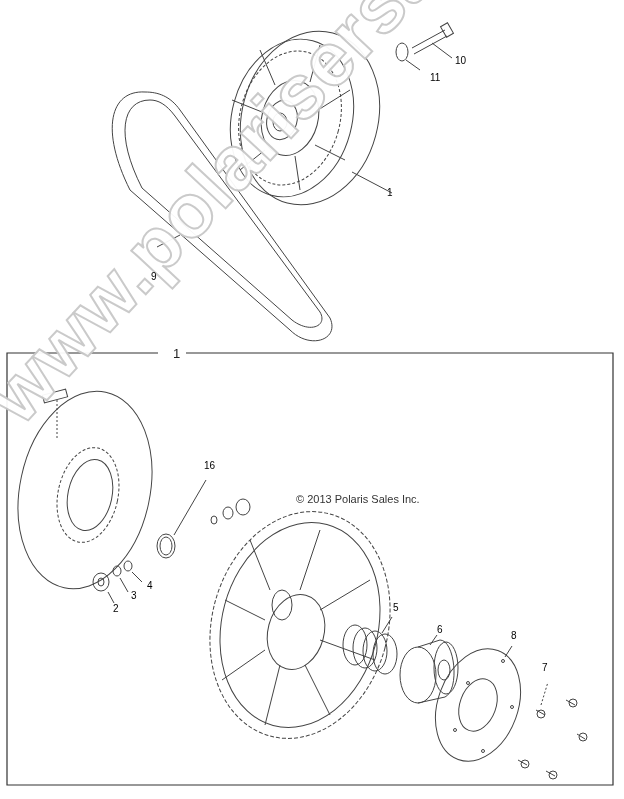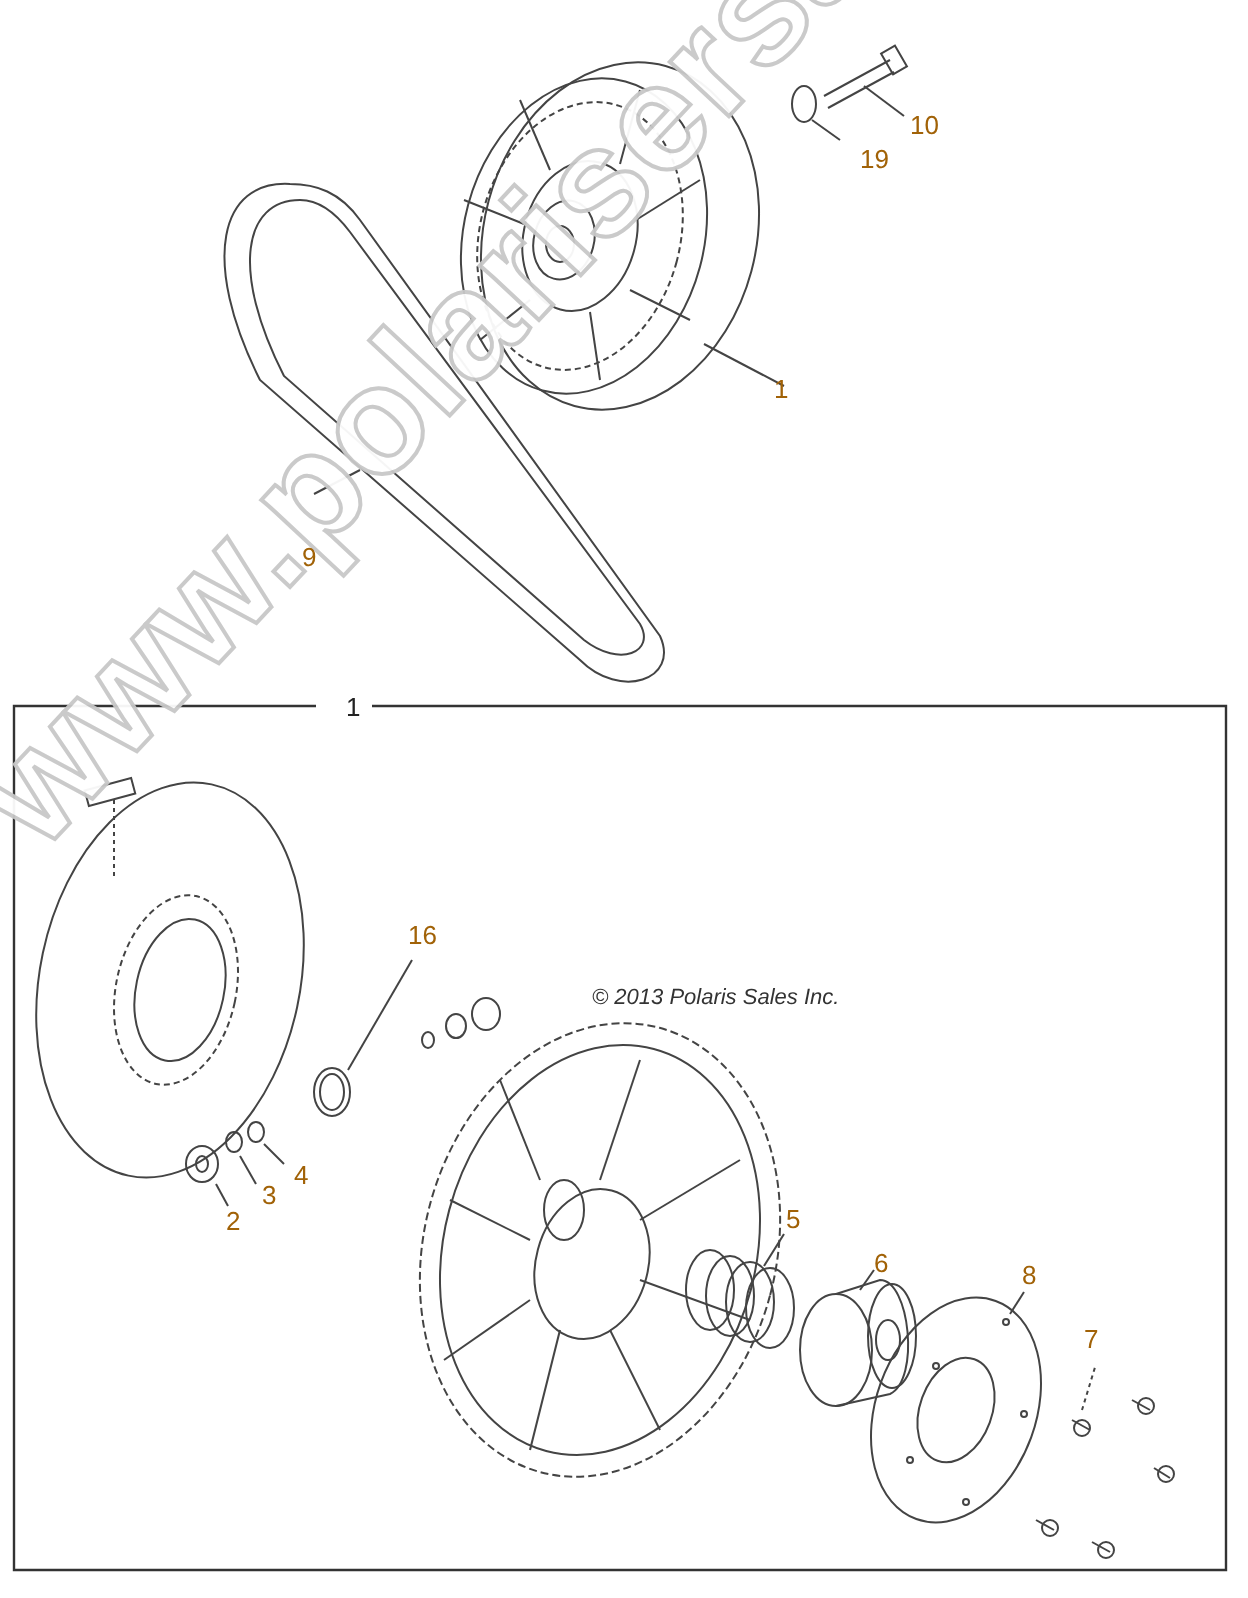--- a/index.html
+++ b/index.html
@@ -1,19 +1,19 @@
 <!DOCTYPE html>
 <html><head>
 <meta charset="utf-8">
 <style>
   html,body{margin:0;padding:0;background:#fff;}
   body{width:624px;height:799px;position:relative;overflow:hidden;font-family:"Liberation Sans",sans-serif;}
   svg{position:absolute;left:0;top:0;}
-  .lbl{position:absolute;font-size:13px;color:#a16207;line-height:1;}
-  .copy{position:absolute;left:296px;top:493px;font-size:11px;color:#333;white-space:nowrap;font-style:italic;}
+  .lbl{position:absolute;font-size:10px;color:#000000;line-height:1;}
+  .copy{position:absolute;left:296px;top:493px;font-size:11px;color:#333;white-space:nowrap;}
   .frame-lbl{position:absolute;left:169px;top:346px;font-size:13px;color:#222;background:#fff;padding:0 4px;}
   .wm{position:absolute;left:-30px;top:380px;width:900px;transform:rotate(-47deg);transform-origin:0 0;
       font-size:76px;font-weight:bold;color:#fff;-webkit-text-stroke:2px #c8c8c8;letter-spacing:1px;white-space:nowrap;opacity:0.95;}
 </style>
 </head>
 <body>
 
 <svg width="624" height="799" viewBox="0 0 624 799">
   <g fill="none" stroke="#444" stroke-width="1">
 
@@ -134,21 +134,21 @@
 </svg>
 
 <div class="wm">www.polarisersatzteile.de</div>
 
 <div class="frame-lbl">1</div>
 <div class="copy">© 2013 Polaris Sales Inc.</div>
 
 <div class="lbl" style="left:387px;top:188px">1</div>
 <div class="lbl" style="left:151px;top:272px">9</div>
 <div class="lbl" style="left:455px;top:56px">10</div>
-<div class="lbl" style="left:430px;top:73px">19</div>
+<div class="lbl" style="left:430px;top:73px">11</div>
 <div class="lbl" style="left:204px;top:461px">16</div>
 <div class="lbl" style="left:113px;top:604px">2</div>
 <div class="lbl" style="left:131px;top:591px">3</div>
 <div class="lbl" style="left:147px;top:581px">4</div>
 <div class="lbl" style="left:393px;top:603px">5</div>
 <div class="lbl" style="left:437px;top:625px">6</div>
 <div class="lbl" style="left:542px;top:663px">7</div>
 <div class="lbl" style="left:511px;top:631px">8</div>
 
 </body></html>

